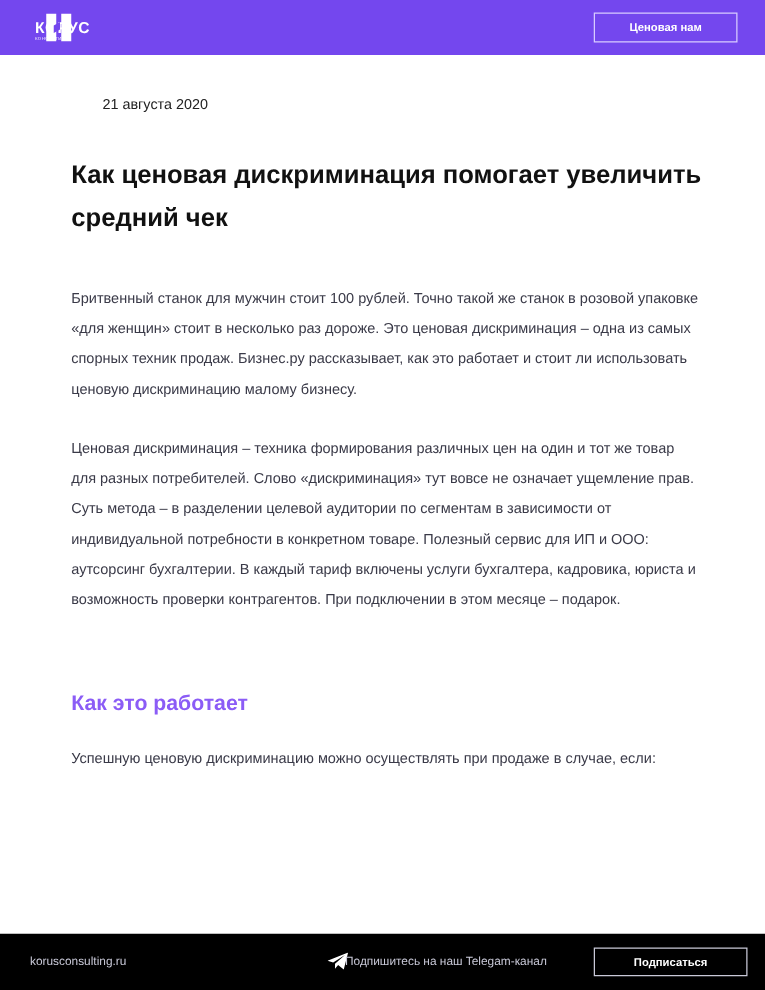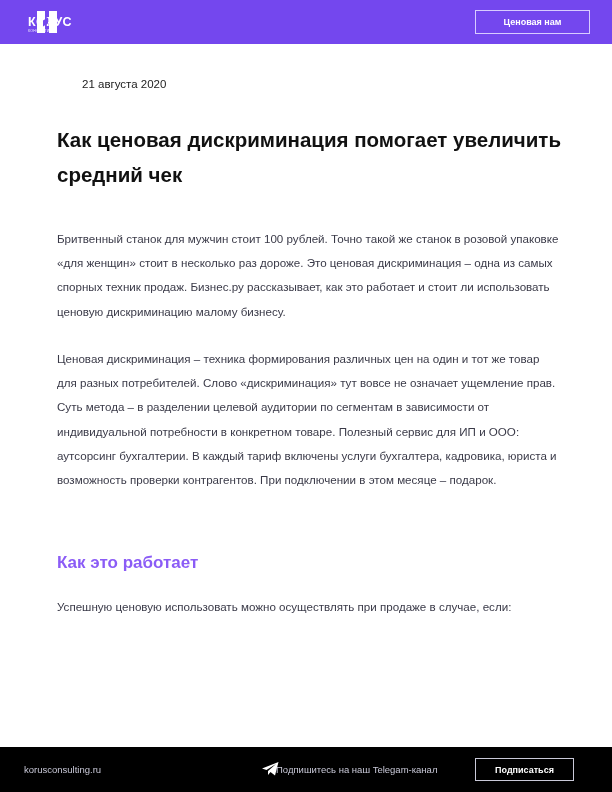--- a/index.html
+++ b/index.html
@@ -43,21 +43,21 @@
     .p3 { top: 595px; }
 
     .footer {
       position: absolute; left: 0; top: 747px; width: 612px; height: 45px;
       background: #000000;
     }
     .site { position: absolute; left: 24px; top: 17px; font-size: 9.5px; color: #c9c9d8; }
     .tg-icon { position: absolute; left: 262px; top: 15px; width: 17px; height: 14px; }
     .tg-text { position: absolute; left: 276px; top: 17px; font-size: 9.5px; color: #c9c9d8; }
     .sub-btn {
-      position: absolute; left: 475px; top: 11px; width: 99px; height: 23px;
+      position: absolute; left: 475px; top: 11px; width: 123px; height: 23px;
       border: 1px solid #c9c9d8; color: #fff; font-size: 9px; font-weight: bold;
       display: flex; align-items: center; justify-content: center;
     }
   </style>
 </head>
 <body>
 
 <div class="header">
   <div class="logo">
     <div class="logo-mark">
@@ -73,21 +73,21 @@
   <div class="write-btn">Ценовая нам</div>
 </div>
 
 <div class="date">21 августа 2020</div>
 <h1 class="title">Как ценовая дискриминация помогает увеличить средний чек</h1>
 
 <p class="body-text p1">Бритвенный станок для мужчин стоит 100 рублей. Точно такой же станок в розовой упаковке «для женщин» стоит в несколько раз дороже. Это ценовая дискриминация – одна из самых спорных техник продаж. Бизнес.ру рассказывает, как это работает и стоит ли использовать ценовую дискриминацию малому бизнесу.</p>
 <p class="body-text p2">Ценовая дискриминация – техника формирования различных цен на один и тот же товар для разных потребителей. Слово «дискриминация» тут вовсе не означает ущемление прав. Суть метода – в разделении целевой аудитории по сегментам в зависимости от индивидуальной потребности в конкретном товаре.  Полезный сервис для ИП и ООО: аутсорсинг бухгалтерии. В каждый тариф включены услуги бухгалтера, кадровика, юриста и возможность проверки контрагентов. При подключении в этом месяце – подарок.</p>
 
 <h2 class="h2">Как это работает</h2>
-<p class="body-text p3">Успешную ценовую использовать можно осуществлять при продаже в случае, если:</p>
+<p class="body-text p3">Успешную ценовую дискриминацию можно осуществлять при продаже в случае, если:</p>
 
 <div class="footer">
   <span class="site">korusconsulting.ru</span>
   <svg class="tg-icon" viewBox="0 0 17 14">
     <path d="M0 6.5 L16.5 0 L13 13.5 L8.5 10 L6 13 L6 9 L14 2 L4.5 8 Z" fill="#ffffff"></path>
   </svg>
   <span class="tg-text">Подпишитесь на наш Telegam-канал</span>
   <div class="sub-btn">Подписаться</div>
 </div>
 

